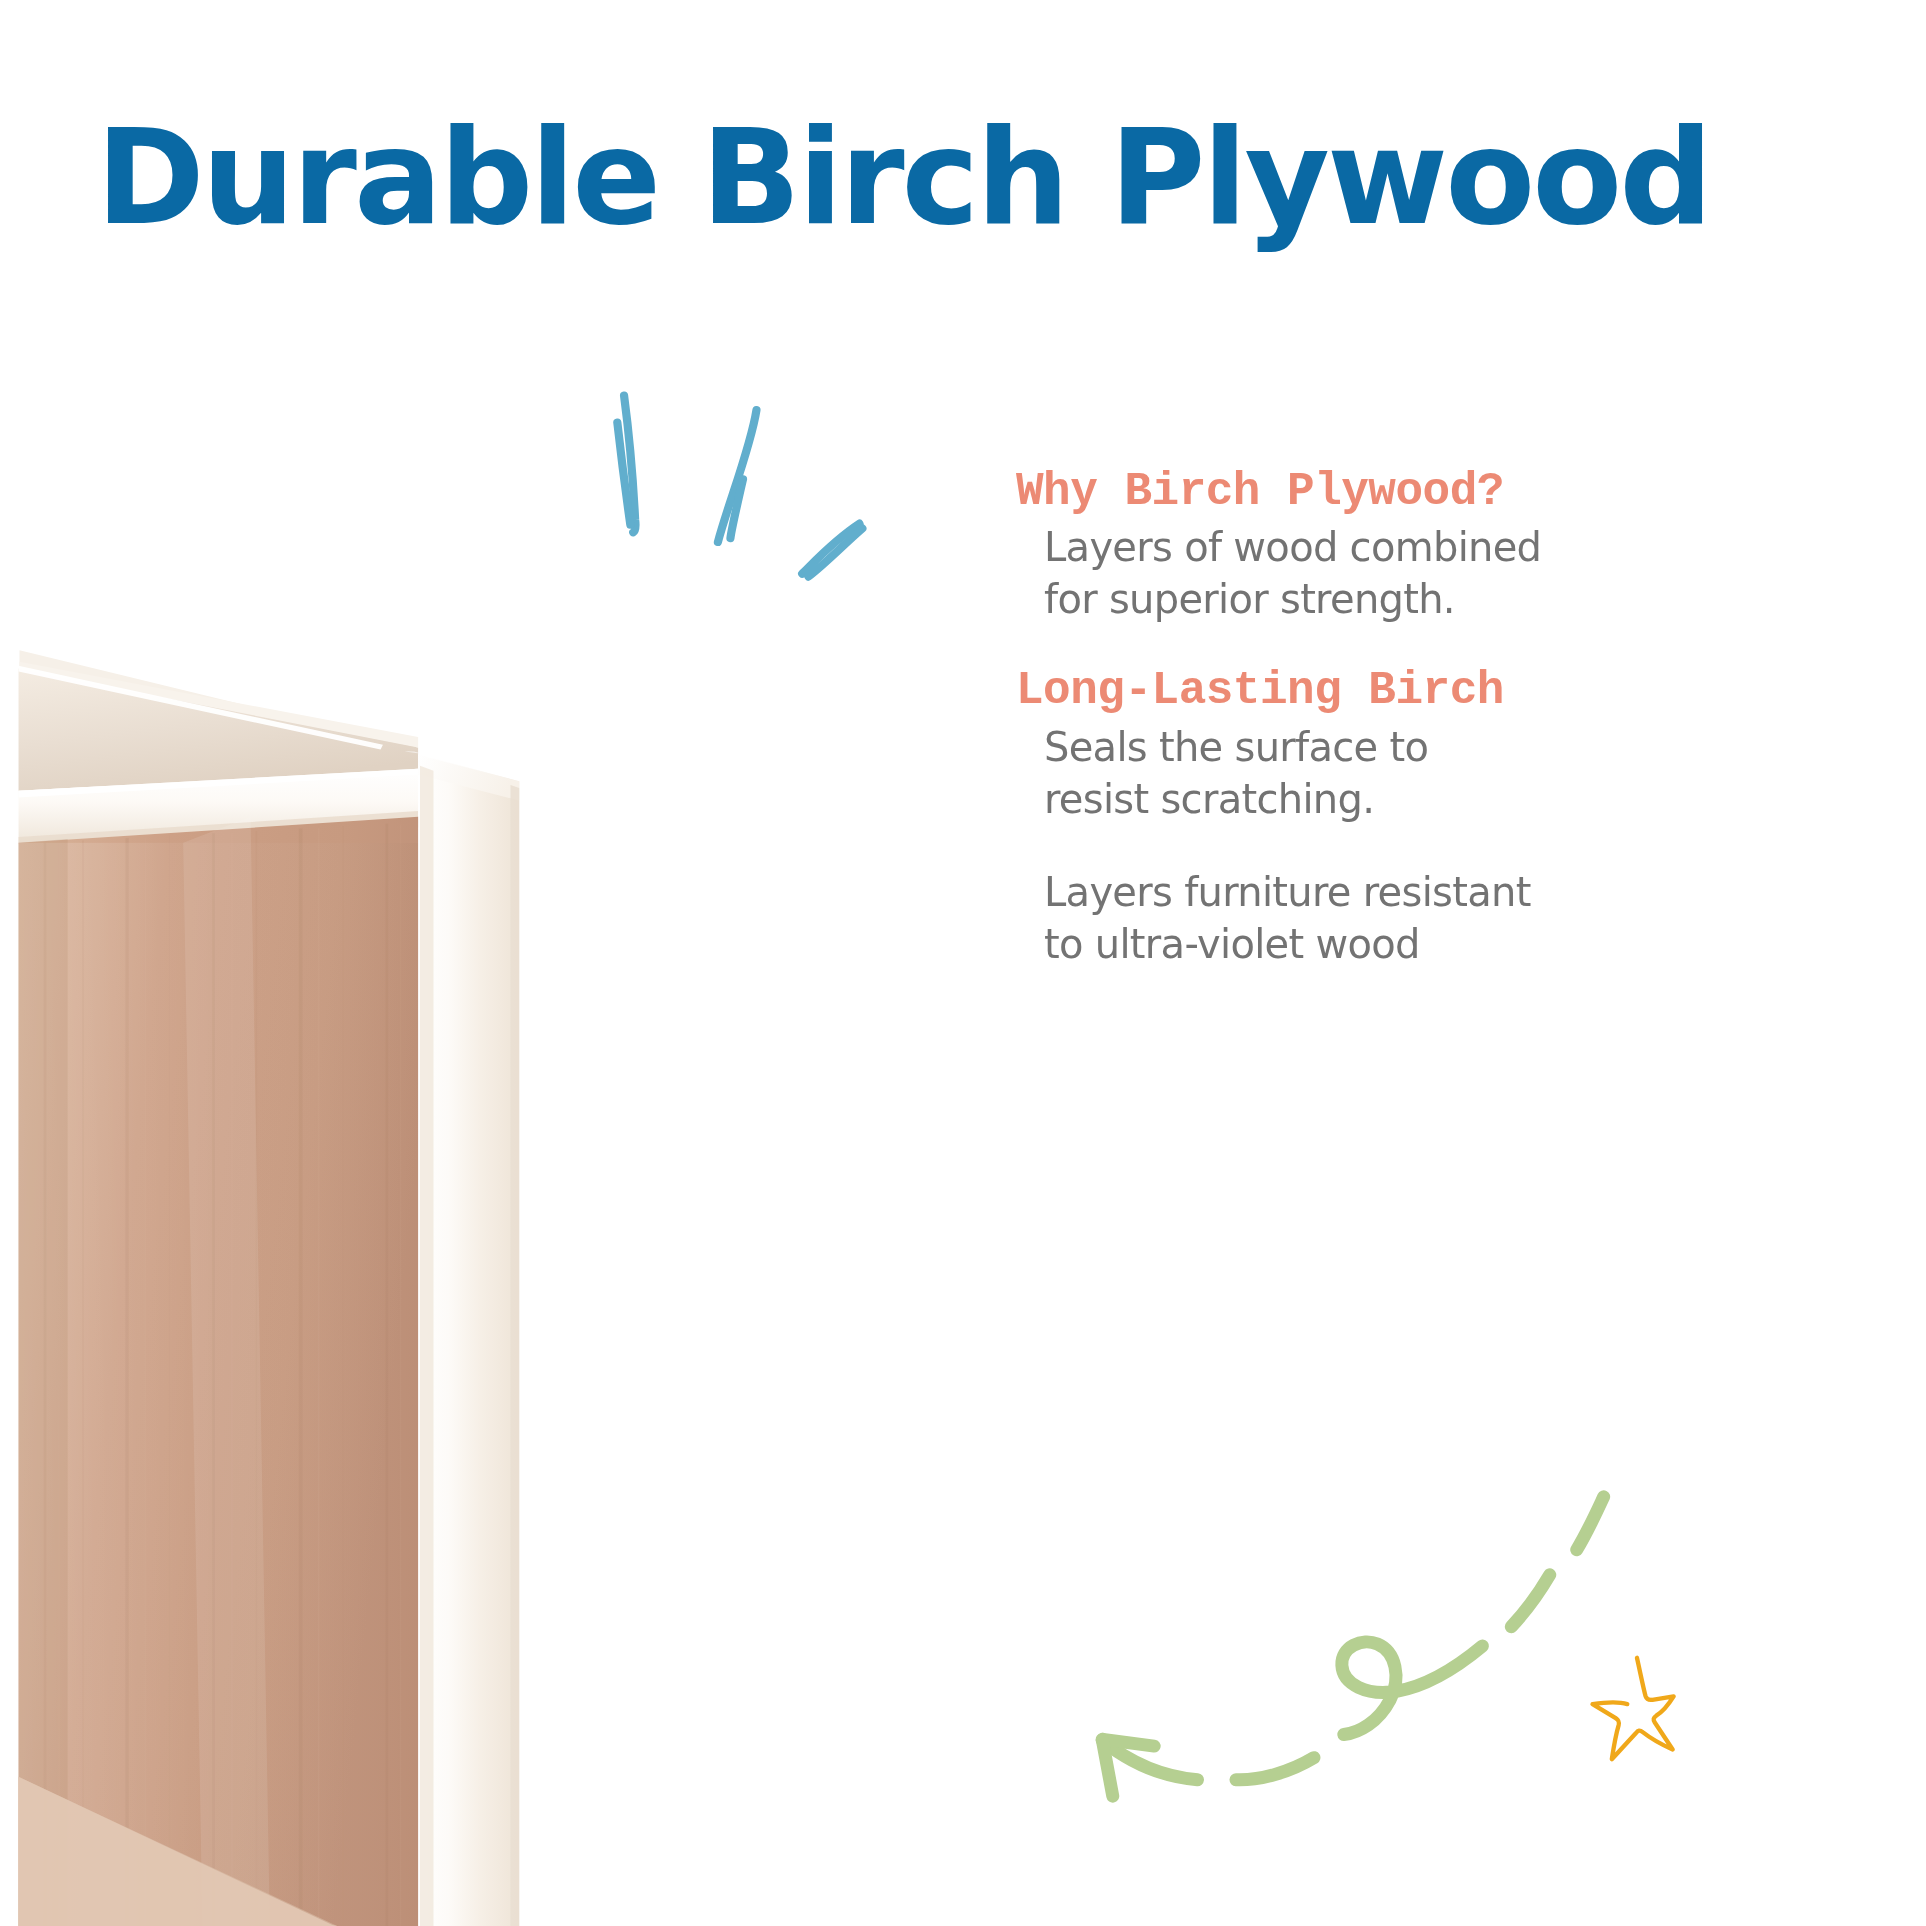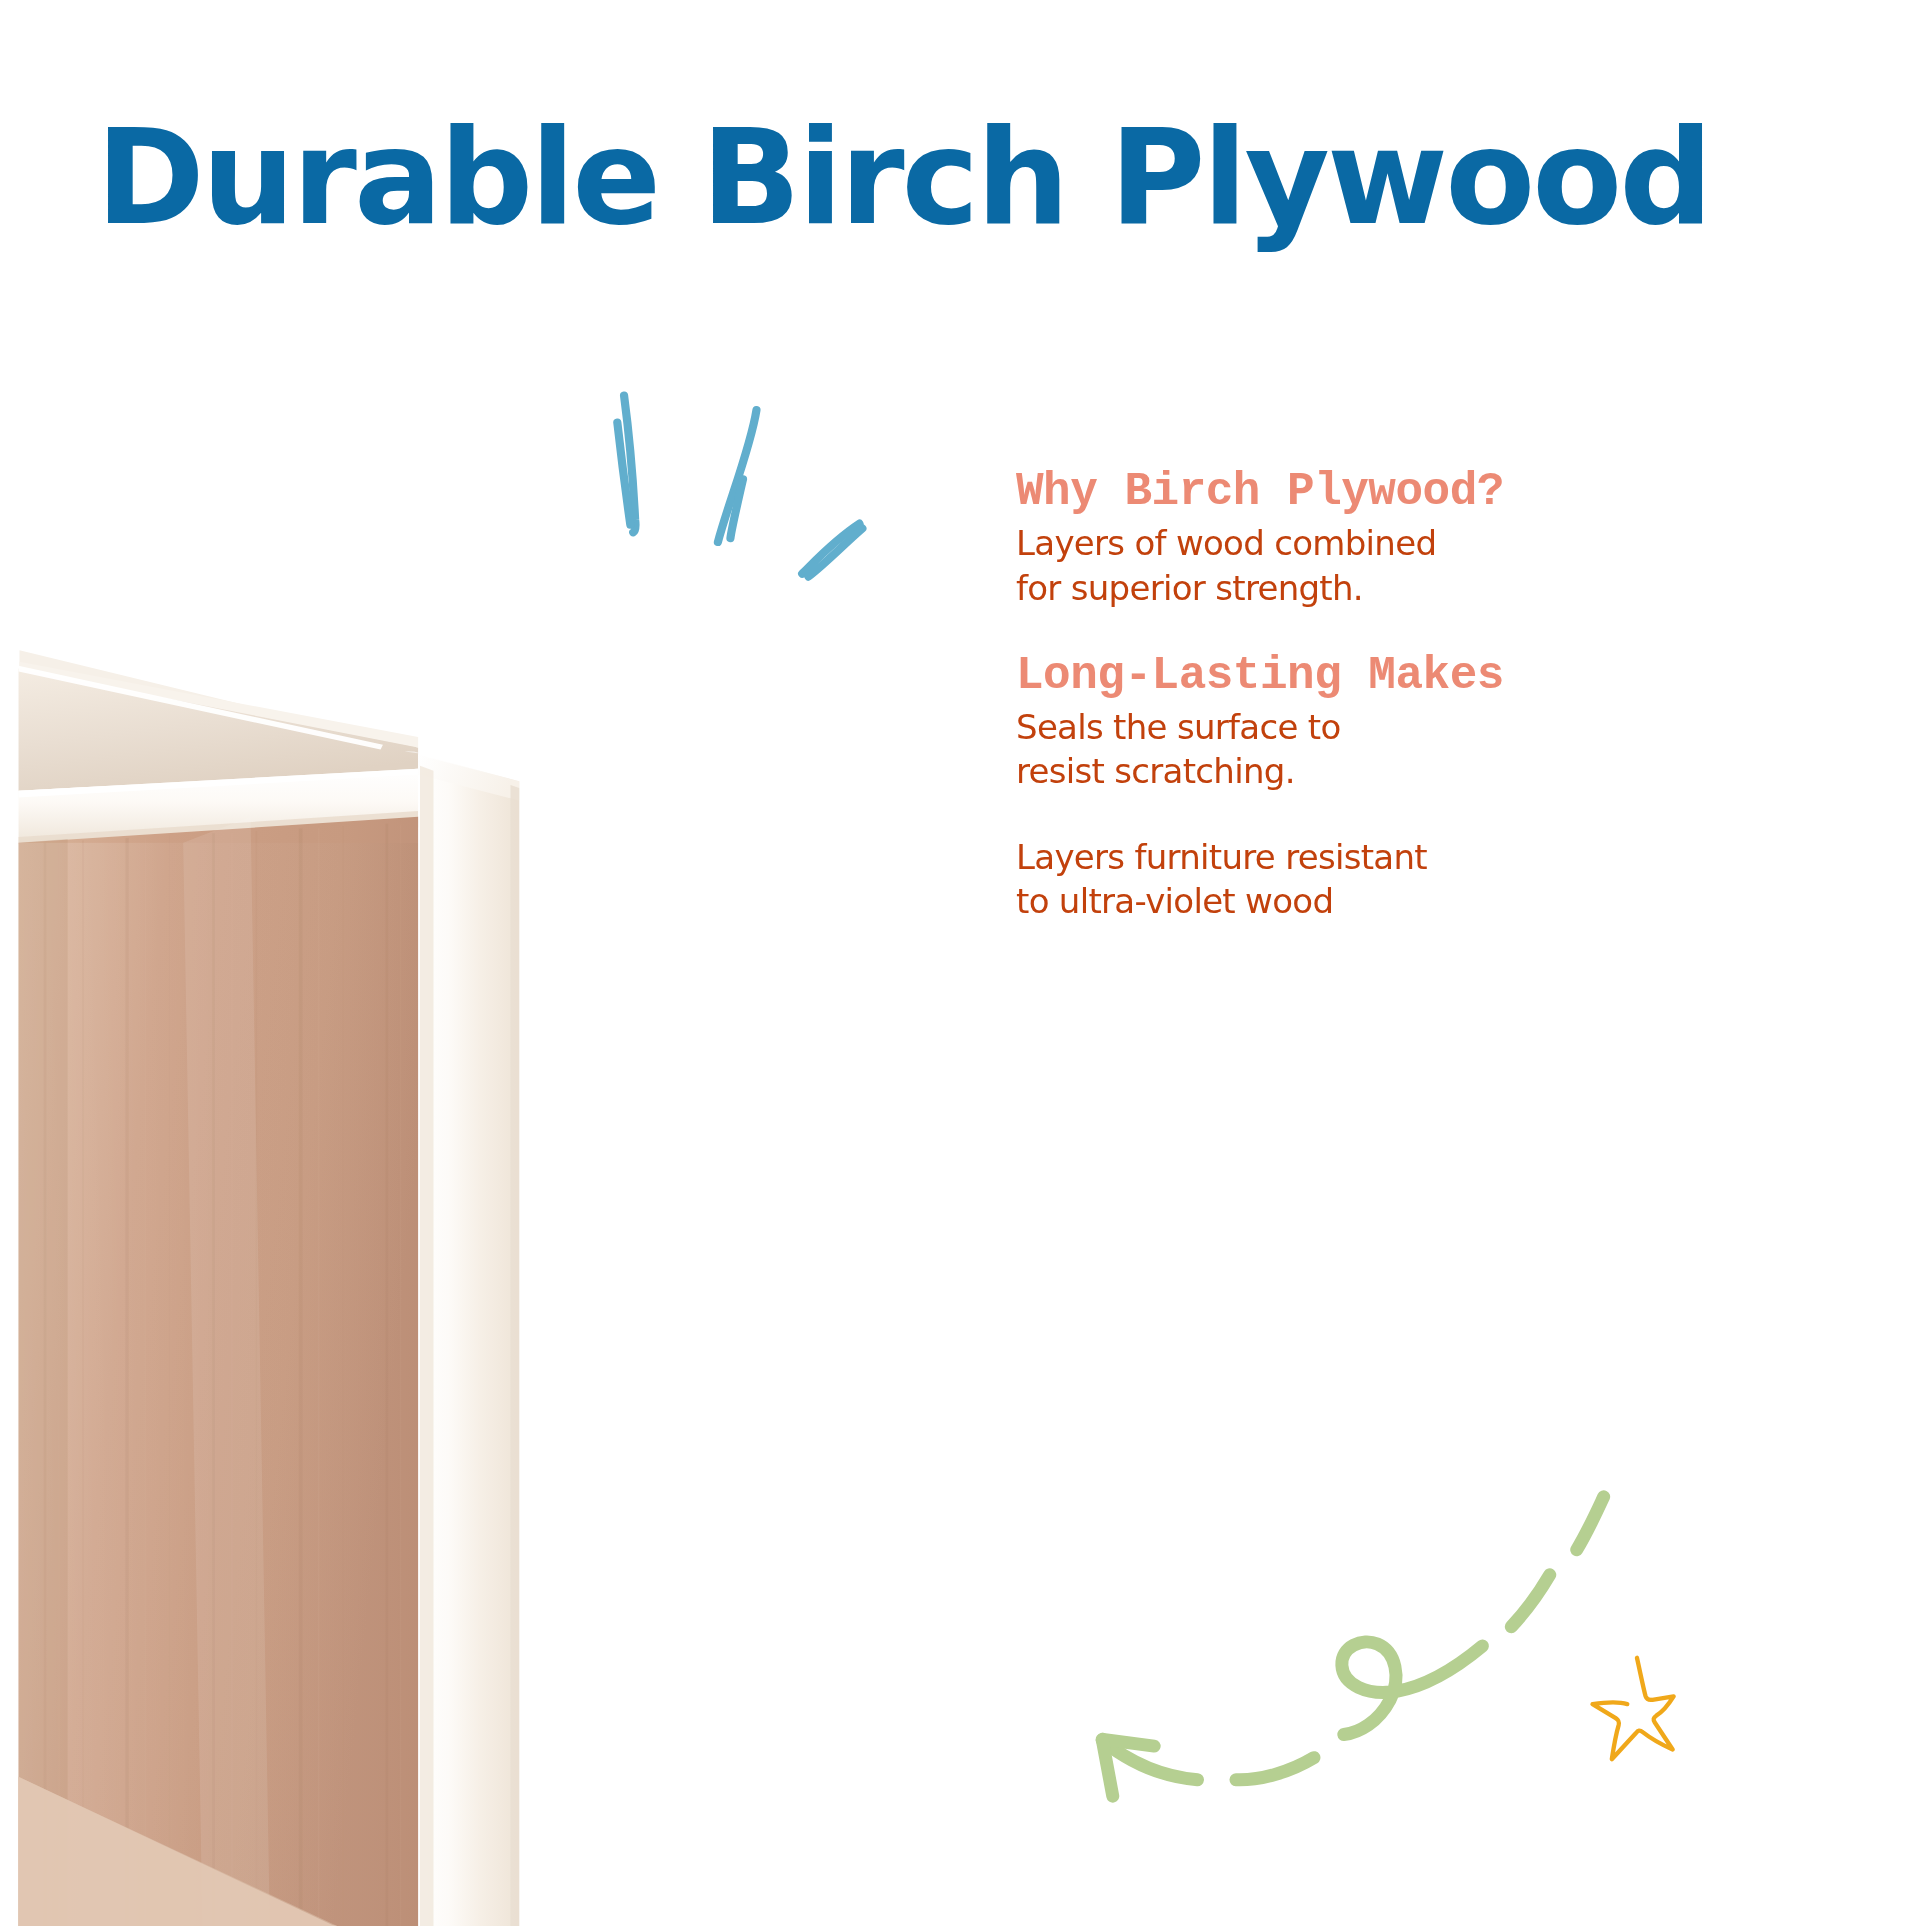--- a/index.html
+++ b/index.html
@@ -49,25 +49,26 @@
     font-size:46px;
     line-height:1.12;
     color:#ec8a74;
     margin:0 0 2.9px 0;
     letter-spacing:-0.5px;
     white-space:nowrap;
   }
   .body-line{
     font-family:"DejaVu Sans", sans-serif;
     font-weight:400;
-    font-size:34px;
+    font-size:40px;
     line-height:1.30;
-    color:#c2410c;
+    color:#737373;
     letter-spacing:-0.7px;
     white-space:nowrap;
+    margin-left:28px;
   }
 
   
   .doodle{position:absolute;}
   #sparkles{left:587px;top:385px;width:337px;height:202px;}
   #green-arrow{left:1030px;top:1440px;width:592px;height:400px;}
   #star{left:1579px;top:1623px;width:169px;height:169px;}
 </style>
 </head>
 <body>
@@ -239,21 +240,21 @@
 
   <div class="col">
 
     <div class="block">
       <div class="heading">Why Birch Plywood?</div>
       <div class="body-line">Layers of wood combined</div>
       <div class="body-line">for superior strength.</div>
     </div>
 
     <div class="block">
-      <div class="heading">Long-Lasting Makes</div>
+      <div class="heading">Long-Lasting Birch</div>
       <div class="body-line">Seals the surface to</div>
       <div class="body-line">resist scratching.</div>
     </div>
 
     <div class="block">
       <div class="body-line">Layers furniture resistant</div>
       <div class="body-line">to ultra-violet wood</div>
     </div>
 
   </div>

